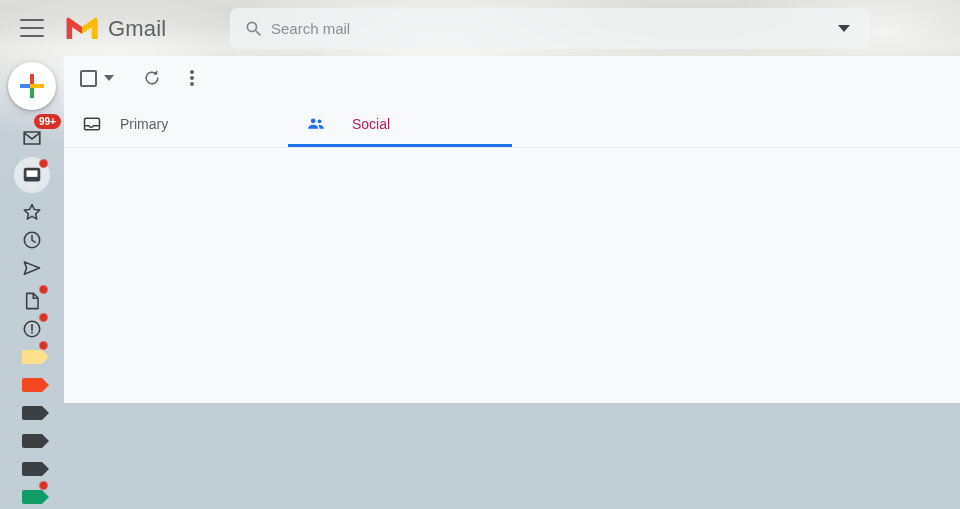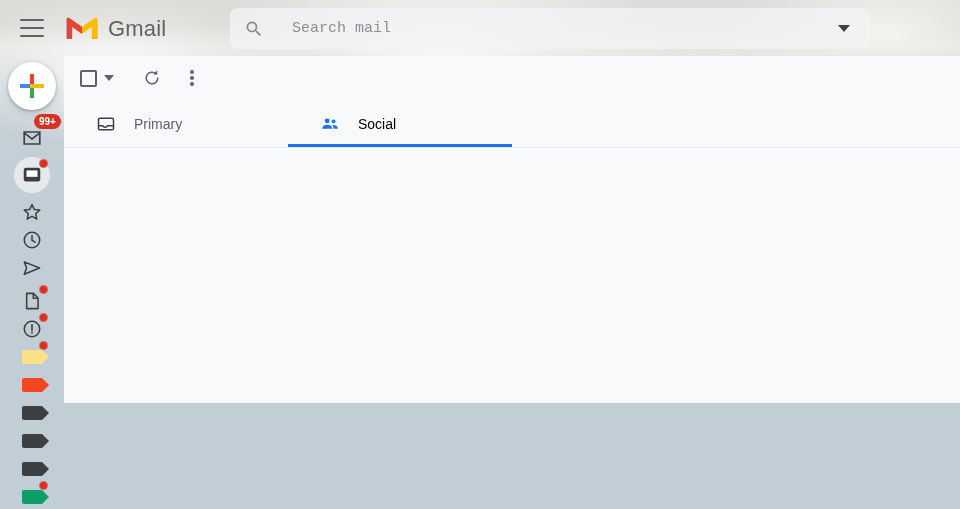--- a/index.html
+++ b/index.html
@@ -46,24 +46,24 @@
     position: absolute; left: 230px; top: 8px;
     width: 640px; height: 41px;
     background: #f1f3f4cc;
     border-radius: 8px;
     display: flex; align-items: center;
   }
   .search-icon { margin-left: 14px; width: 20px; height: 20px; opacity: .72; }
   .search-input {
     flex: 1;
     border: none; outline: none; background: transparent;
-    margin-left: 28px;
+    margin-left: 7px;
     font-size: 15px;
     color: #3c4043;
-    font-family: Liberation Mono, monospace;
+    font-family: Liberation Sans, sans-serif;
   }
   .search-input::placeholder { color: #8a8f94; }
   .search-caret {
     width: 0; height: 0; margin-right: 20px;
     border-left: 6px solid transparent;
     border-right: 6px solid transparent;
     border-top: 7px solid #3c4043;
     cursor: pointer;
   }
   
@@ -154,28 +154,28 @@
   .dots-v i { display: block; width: 4px; height: 4px; border-radius: 50%; background: #5f6368; }
   .tabs {
     display: flex; align-items: stretch;
     height: 48px;
     background: #f8f9fa;
     border-bottom: 1px solid #e8eaed;
   }
   .tab {
     width: 224px;
     display: flex; align-items: center;
-    padding-left: 32px;
+    padding-left: 18px;
     cursor: pointer;
     position: relative;
     color: #5f6368;
     font-size: 14px;
   }
   .tab .tab-icon { width: 20px; height: 20px; margin-right: 18px; flex: none; }
-  .tab.active { color: #000000; }
+  .tab.active { color: #be185d; gap: 8px; }
   .tab.active::after {
     content: ""; position: absolute;
     left: 0; right: 0; bottom: 0;
     height: 3px; background: #1a73e8;
   }
   .list-area {
     height: 255px;
     background: #f8f9fa;
   }
 </style>

